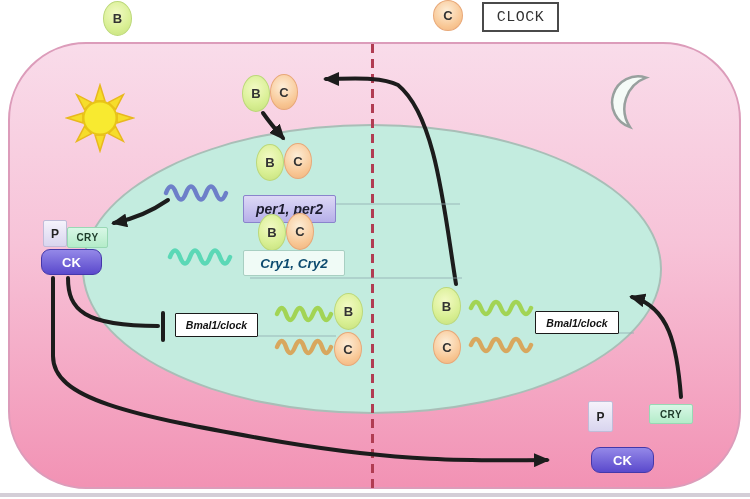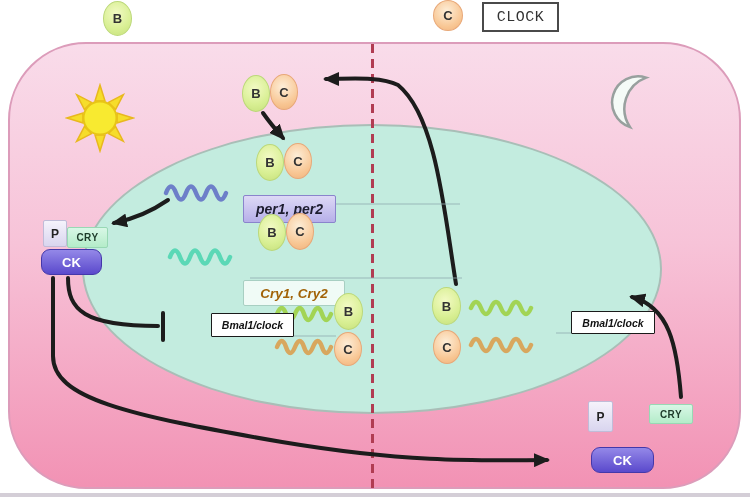--- a/index.html
+++ b/index.html
@@ -36,23 +36,23 @@
     background:#ffffff;border:2px solid #4a4a4a;box-sizing:border-box;
     font-size:15px;color:#333;letter-spacing:.5px;
   }
   
   .genebox{
     position:absolute;display:flex;align-items:center;justify-content:center;
     font-style:italic;font-weight:bold;box-sizing:border-box;border-radius:2px;
   }
   .per-box{left:243px;top:163px;width:93px;height:28px;font-size:14px;color:#1c1c2e;
     background:linear-gradient(180deg,#ddd9f6,#b6afe9);border:1px solid #8a84cc;margin-top:32px;}
-  .crygene-box{left:243px;top:250px;width:102px;height:26px;font-size:13.5px;color:#a16207;
-    background:#f0fbf6;border:1px solid #a8cfc2;margin-top:30px;}
-  .bmal-box{background:#ffffff;border:1.5px solid #1a1a1a;font-size:10.5px;color:#111;border-radius:1px;margin-left:36px;}
+  .crygene-box{left:243px;top:250px;width:102px;height:26px;font-size:13.5px;color:#0c4a6e;
+    background:#f0fbf6;border:1px solid #a8cfc2;}
+  .bmal-box{background:#ffffff;border:1.5px solid #1a1a1a;font-size:10.5px;color:#111;border-radius:1px;}
   .bmal-box.left{left:175px;top:313px;width:83px;height:24px;}
   .bmal-box.right{left:535px;top:311px;width:84px;height:23px;}
   
   .tag{position:absolute;display:flex;align-items:center;justify-content:center;
     font-weight:bold;box-sizing:border-box;border-radius:2px;}
   .p-tag{background:linear-gradient(180deg,#f5f3fb,#d9d5ef);border:1px solid #c0bcd8;color:#222;font-size:12px;}
   .cry-tag{background:linear-gradient(180deg,#d8f7e6,#b4ecc9);border:1px solid #98d8b4;color:#1d3a2a;font-size:10px;letter-spacing:.5px;}
   .ck-tag{background:linear-gradient(180deg,#9488e8,#5a49cc);border:1px solid #4438aa;color:#ffffff;font-size:13px;border-radius:9px;}
   .overlay{position:absolute;left:0;top:0;pointer-events:none;}
 </style>

